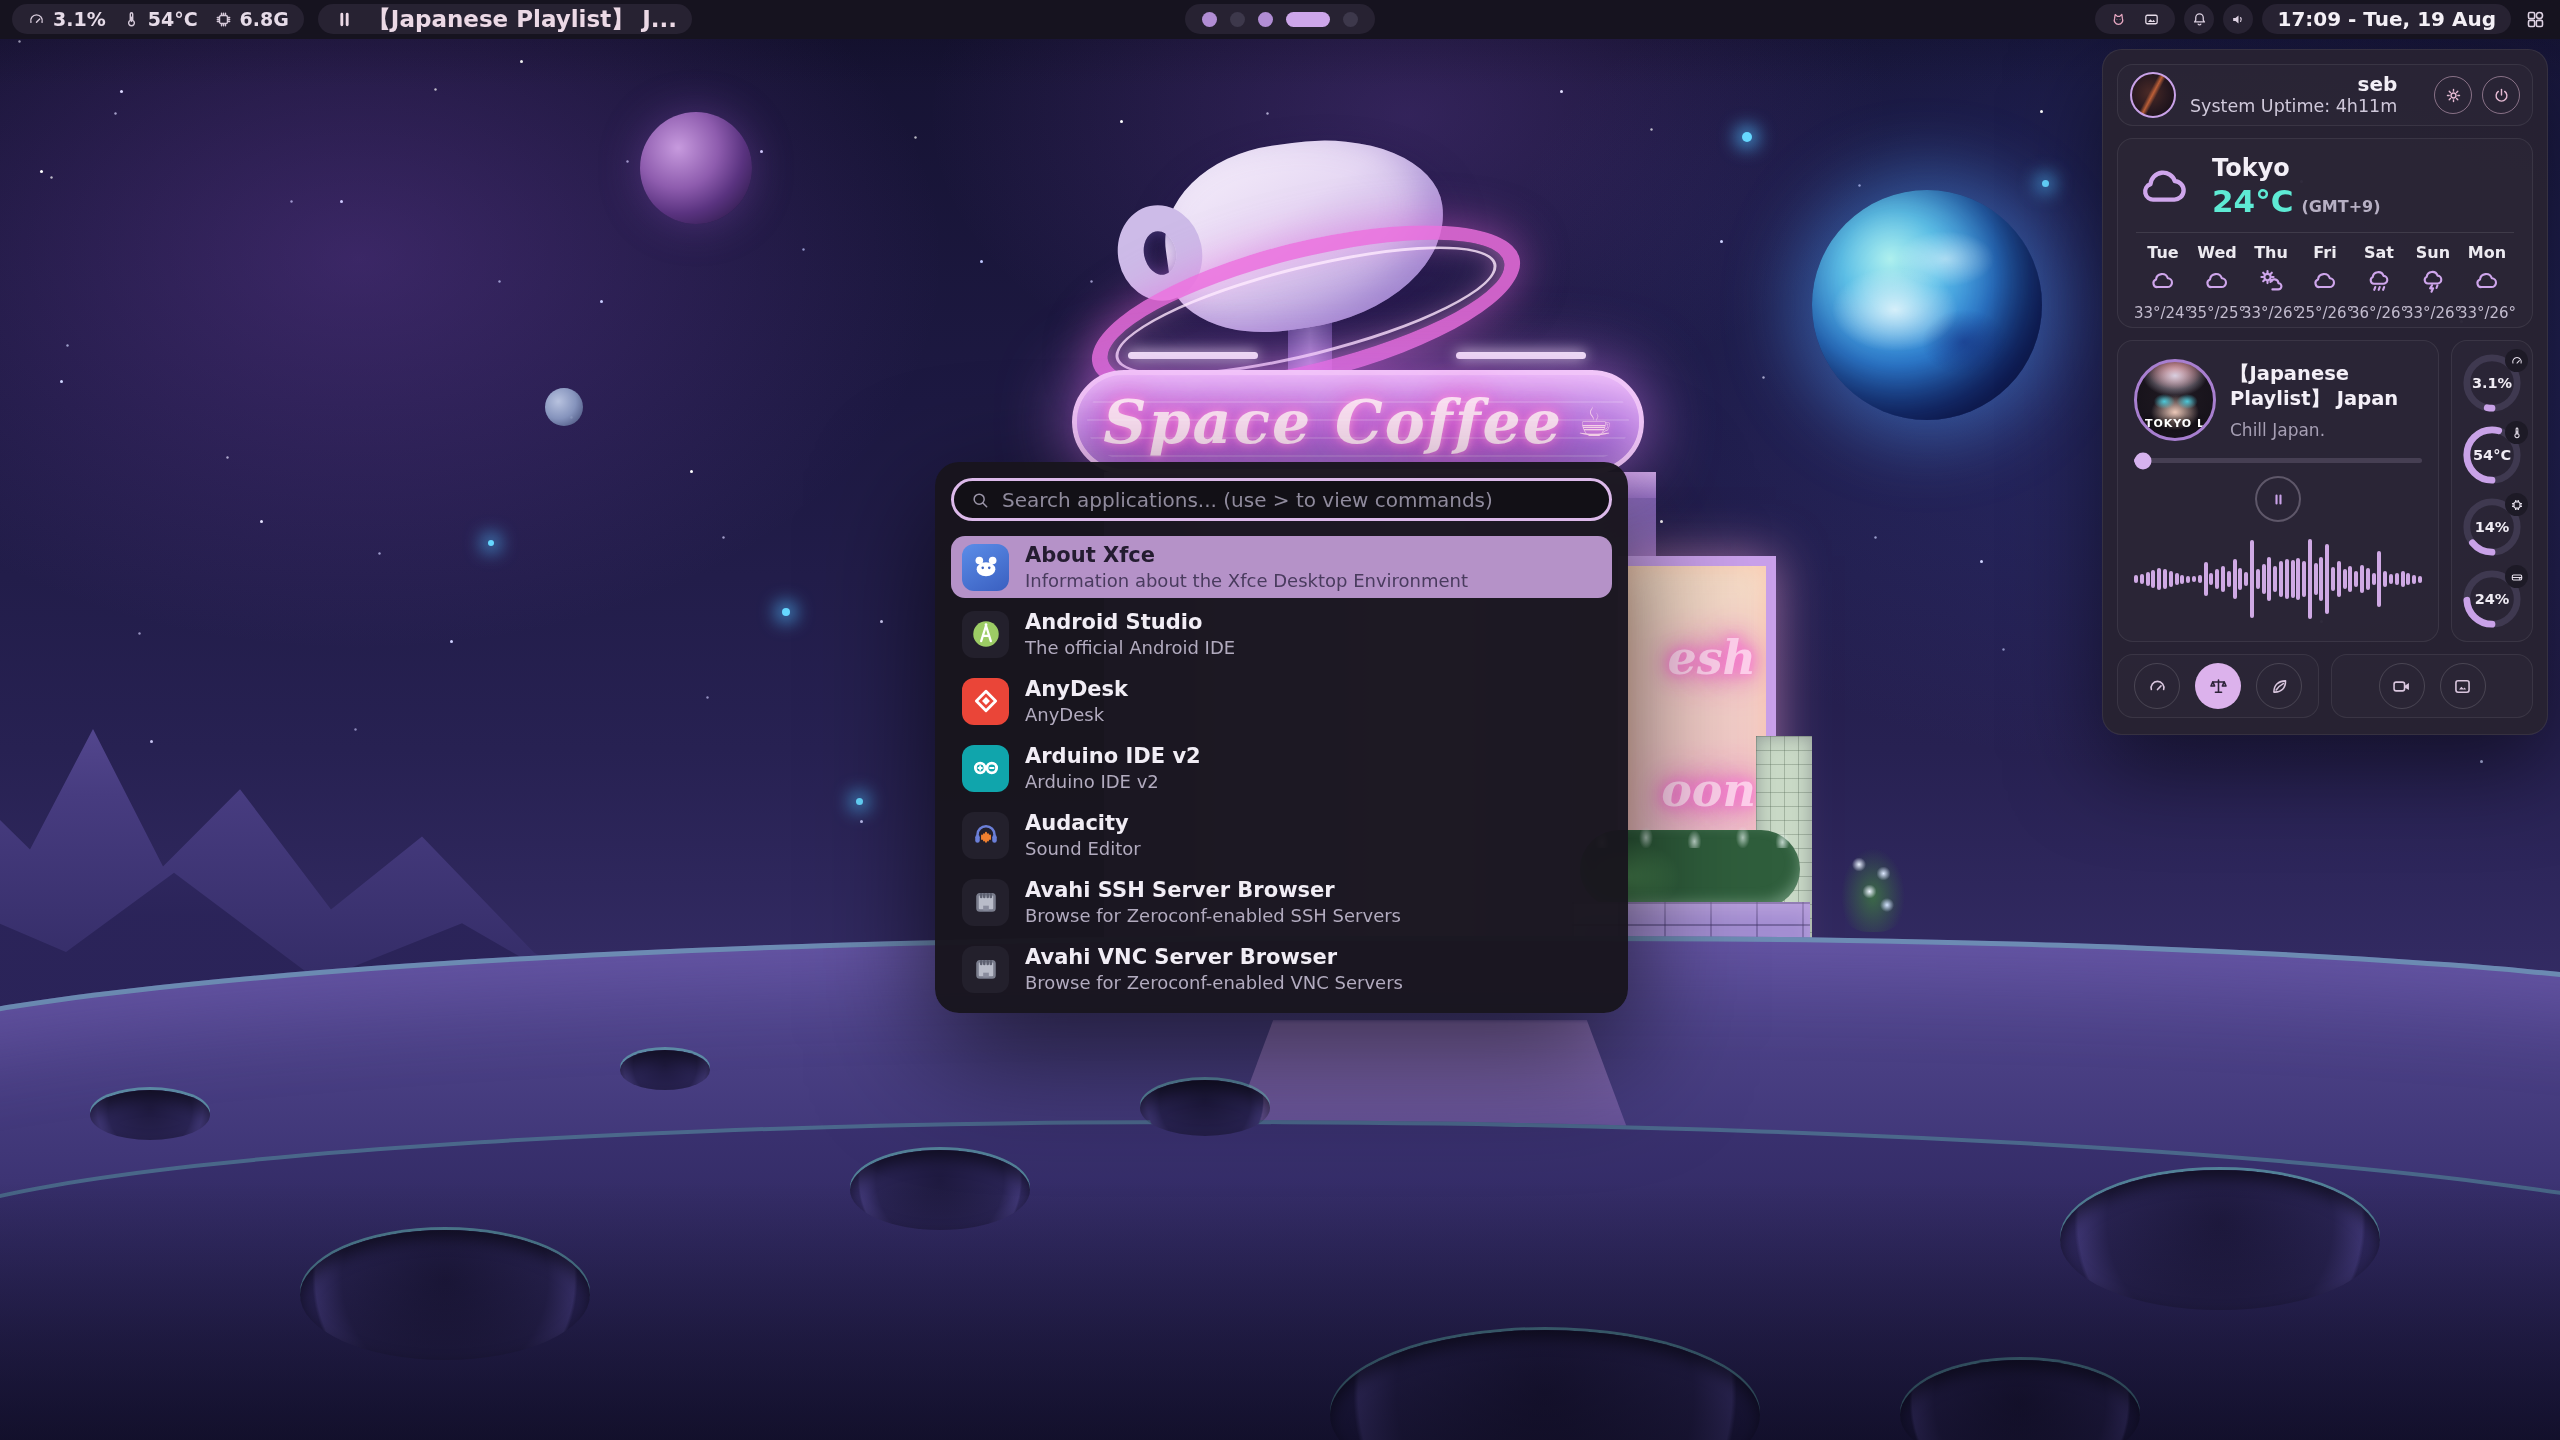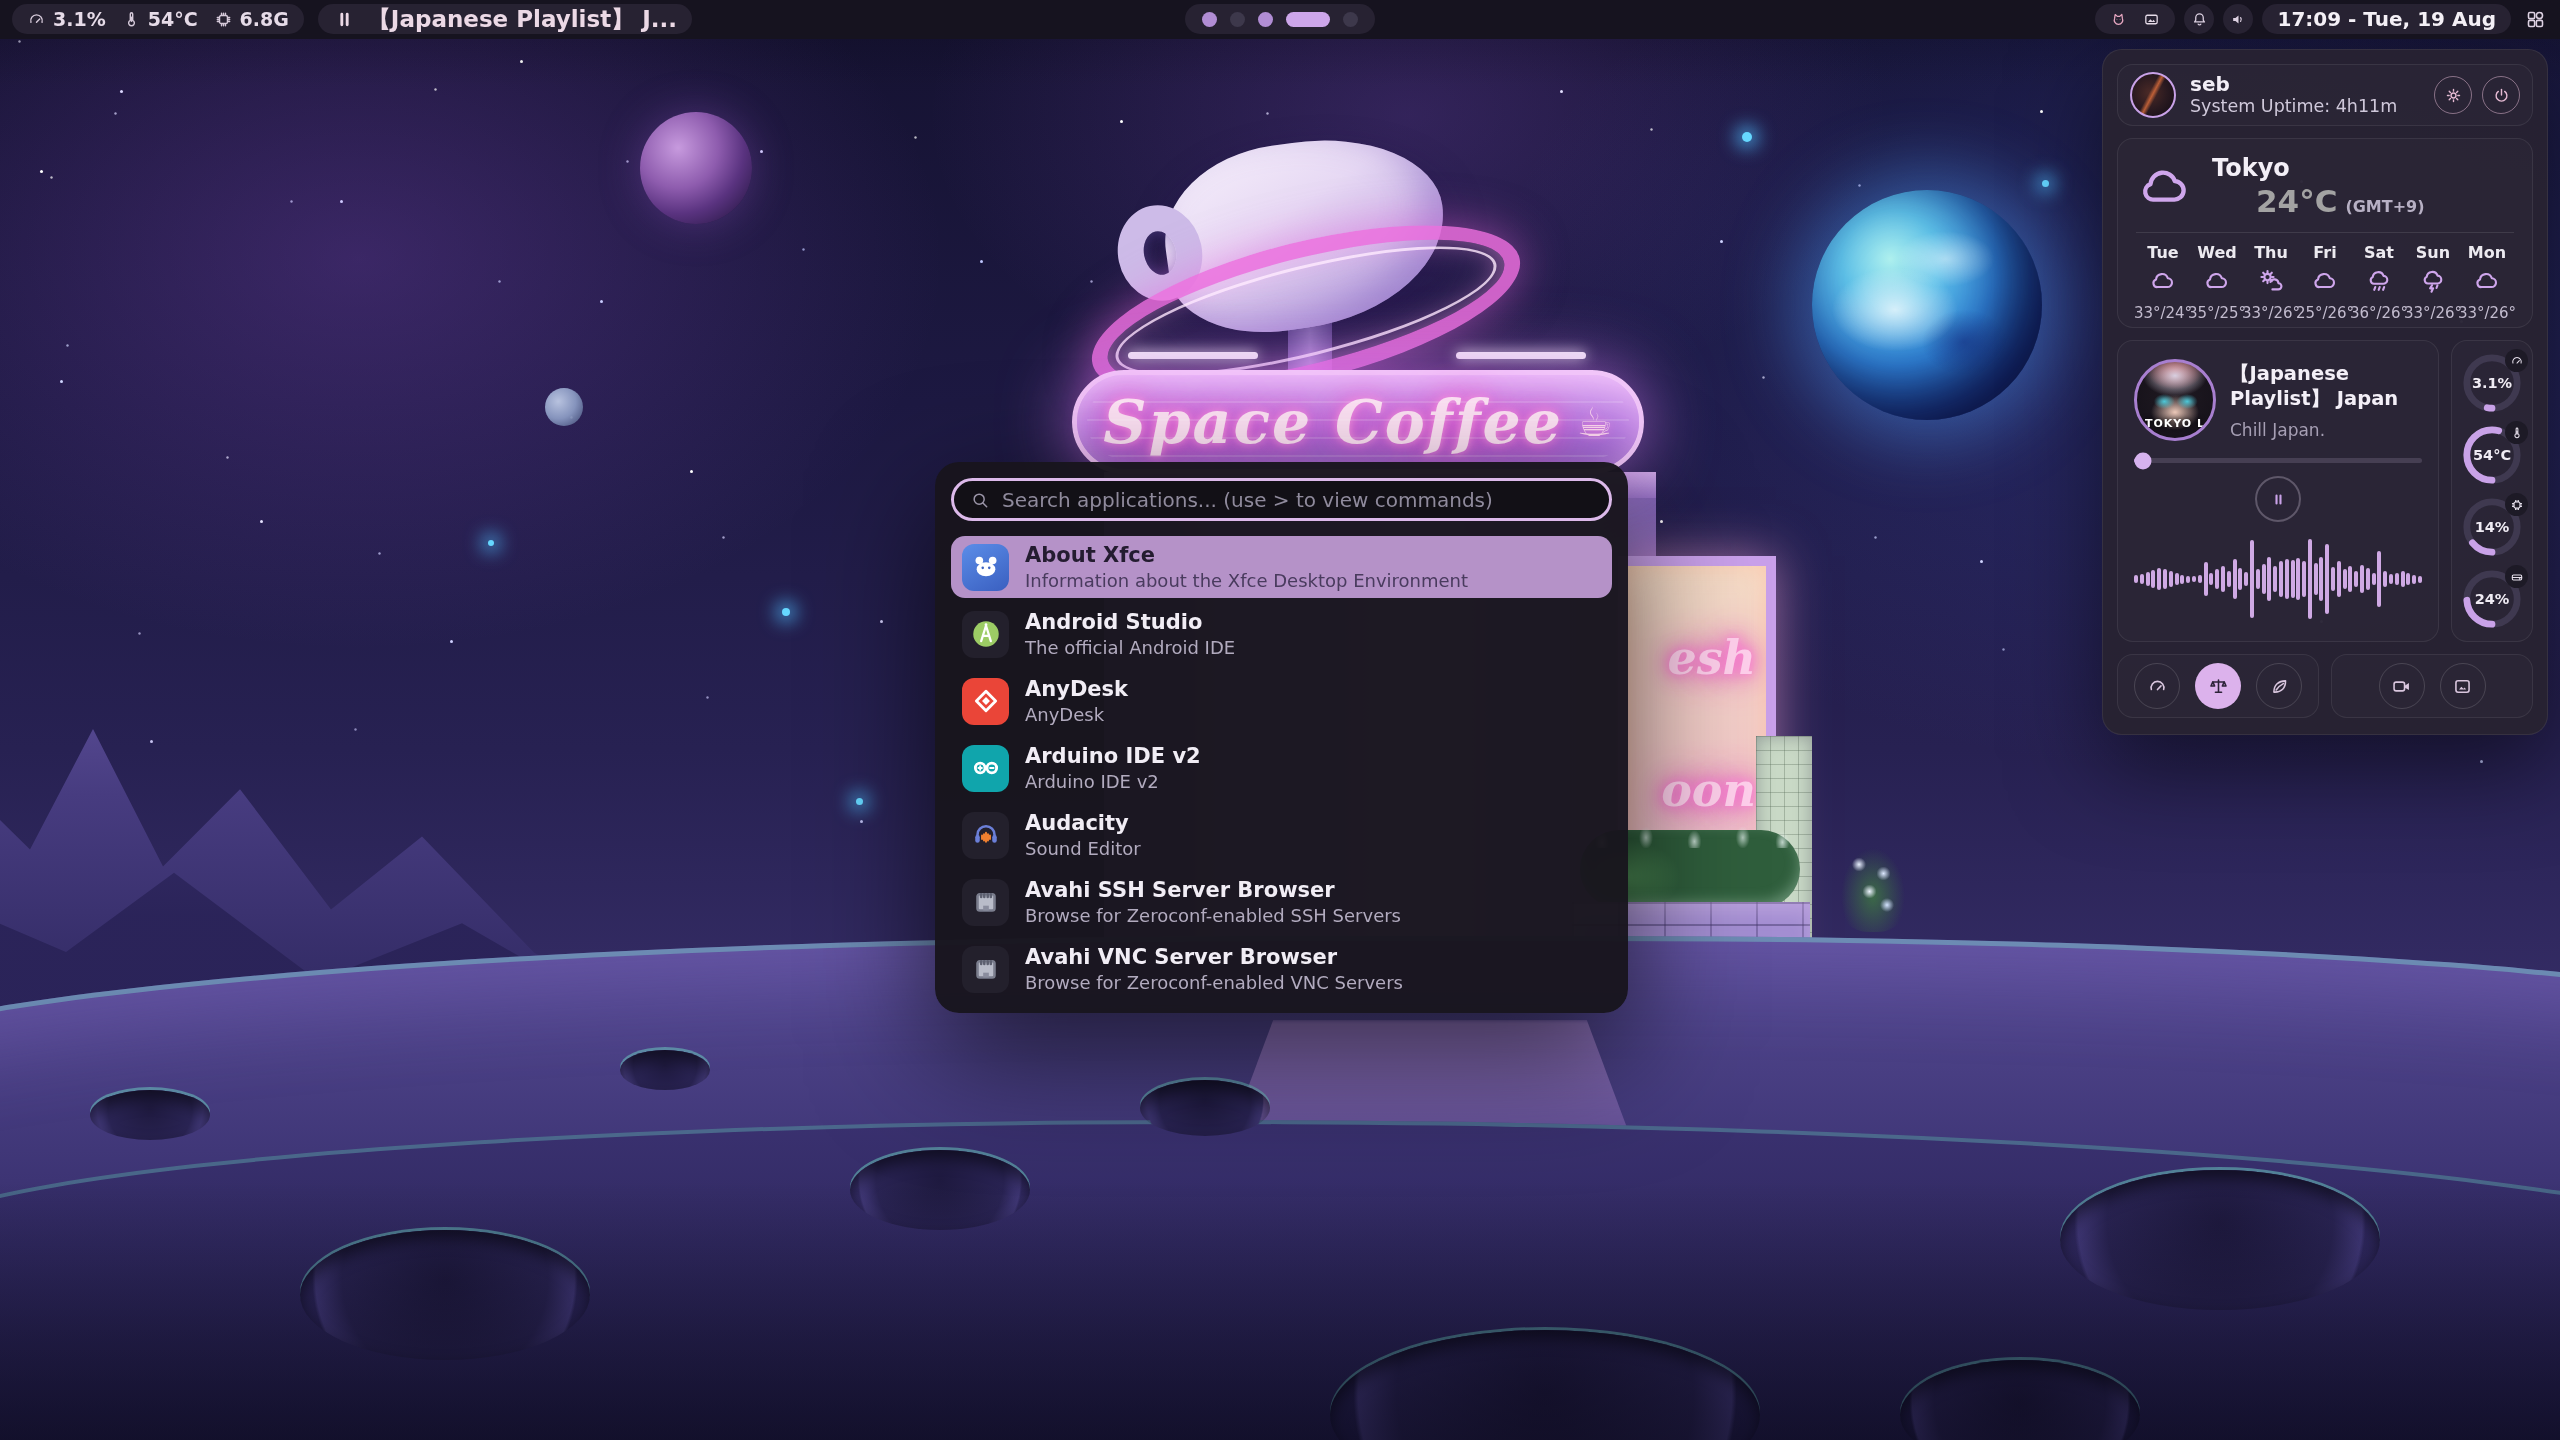--- a/index.html
+++ b/index.html
@@ -163,33 +163,33 @@
 
   
   .dash { position:absolute; left:2102px; top:49px; width:446px; height:686px; z-index:45;
     background:rgba(39,34,50,.97); border:1px solid rgba(255,255,255,.07); border-radius:20px;
     padding:14px; box-shadow:0 30px 90px rgba(0,0,0,.5); display:flex; flex-direction:column; gap:12px; }
   .card { background:rgba(255,255,255,.015); border:1.5px solid rgba(255,255,255,.08); border-radius:16px; }
   .user-card { height:62px; display:flex; align-items:center; gap:14px; padding:0 12px; flex:0 0 auto; }
   .avatar { width:46px; height:46px; border-radius:50%; border:2.5px solid #c9a2e8; flex:0 0 auto;
     background:linear-gradient(118deg, transparent 42%, rgba(220,110,60,.8) 49%, transparent 56%),
                radial-gradient(circle at 42% 45%, #4c2a26 0%, #2a1a20 50%, #170f18 85%); }
-  .user-name { font-size:20px; font-weight:bold; color:#f2eef6; line-height:1.15; }
+  .user-name { font-size:20px; font-weight:bold; color:#f2eef6; line-height:1.15;text-align:right; }
   .user-uptime { font-size:17.5px; color:#cfc8da; line-height:1.2; }
   .user-actions { margin-left:auto; display:flex; gap:10px; }
   .round-btn { width:38px; height:38px; border-radius:50%; border:1.5px solid rgba(232,190,216,.5);
     background:transparent; color:#e4b9d2; display:flex; align-items:center; justify-content:center; font-size:19px; }
 
   .weather-card { height:190px; padding:16px 18px 12px; flex:0 0 auto; }
   .w-top { display:flex; align-items:center; gap:18px; }
   .w-icon { color:#cfa6ec; font-size:56px; display:flex; }
   .w-icon svg { width:58px; height:58px; }
   .w-city { font-size:24px; font-weight:bold; color:#f3eff7; line-height:1.15; }
   .w-templine { display:flex; align-items:baseline; gap:8px; }
-  .w-temp { font-size:31px; font-weight:bold; color:#a3a3a3;margin-left:44px; }
+  .w-temp { font-size:31px; font-weight:bold; color:#5eead4; }
   .w-tz { font-size:16px; font-weight:bold; color:#b7b0c4; }
   .w-div { height:1px; background:rgba(255,255,255,.10); margin:13px 0 10px; }
   .w-row { display:flex; justify-content:space-between; }
   .w-col { display:flex; flex-direction:column; align-items:center; gap:5px; width:54px; }
   .w-day { font-size:16px; font-weight:bold; color:#eceaf0; }
   .w-ic { color:#cfa6ec; } .w-ic svg { width:28px; height:28px; }
   .w-temps { font-size:15px; color:#c2bbce; white-space:nowrap; }
 
   .media-row { display:flex; gap:12px; height:302px; flex:0 0 auto; }
   .media-card { width:322px; padding:18px 16px 0; position:relative; }

